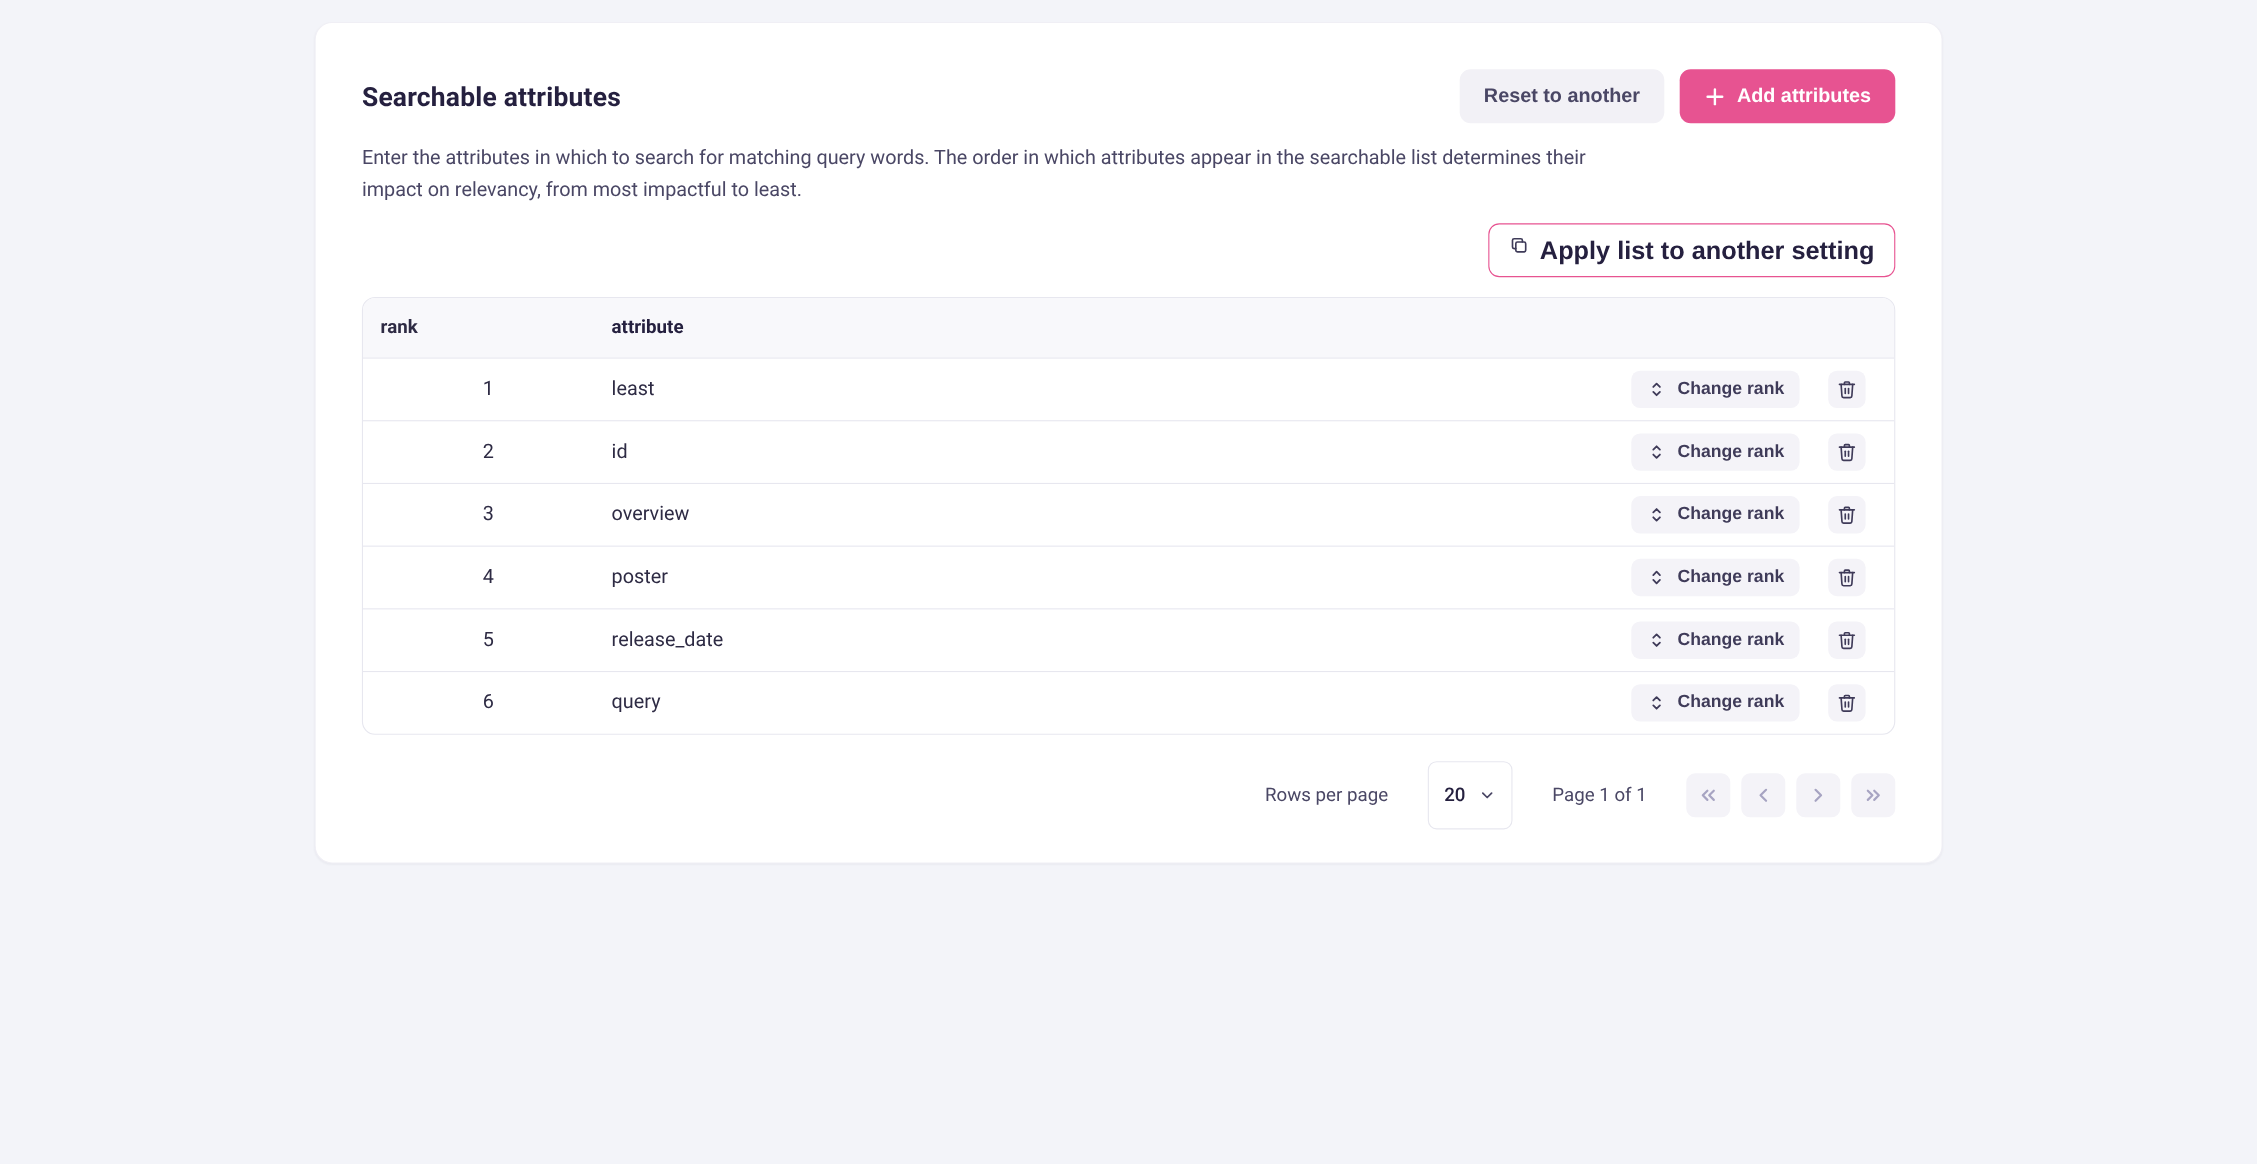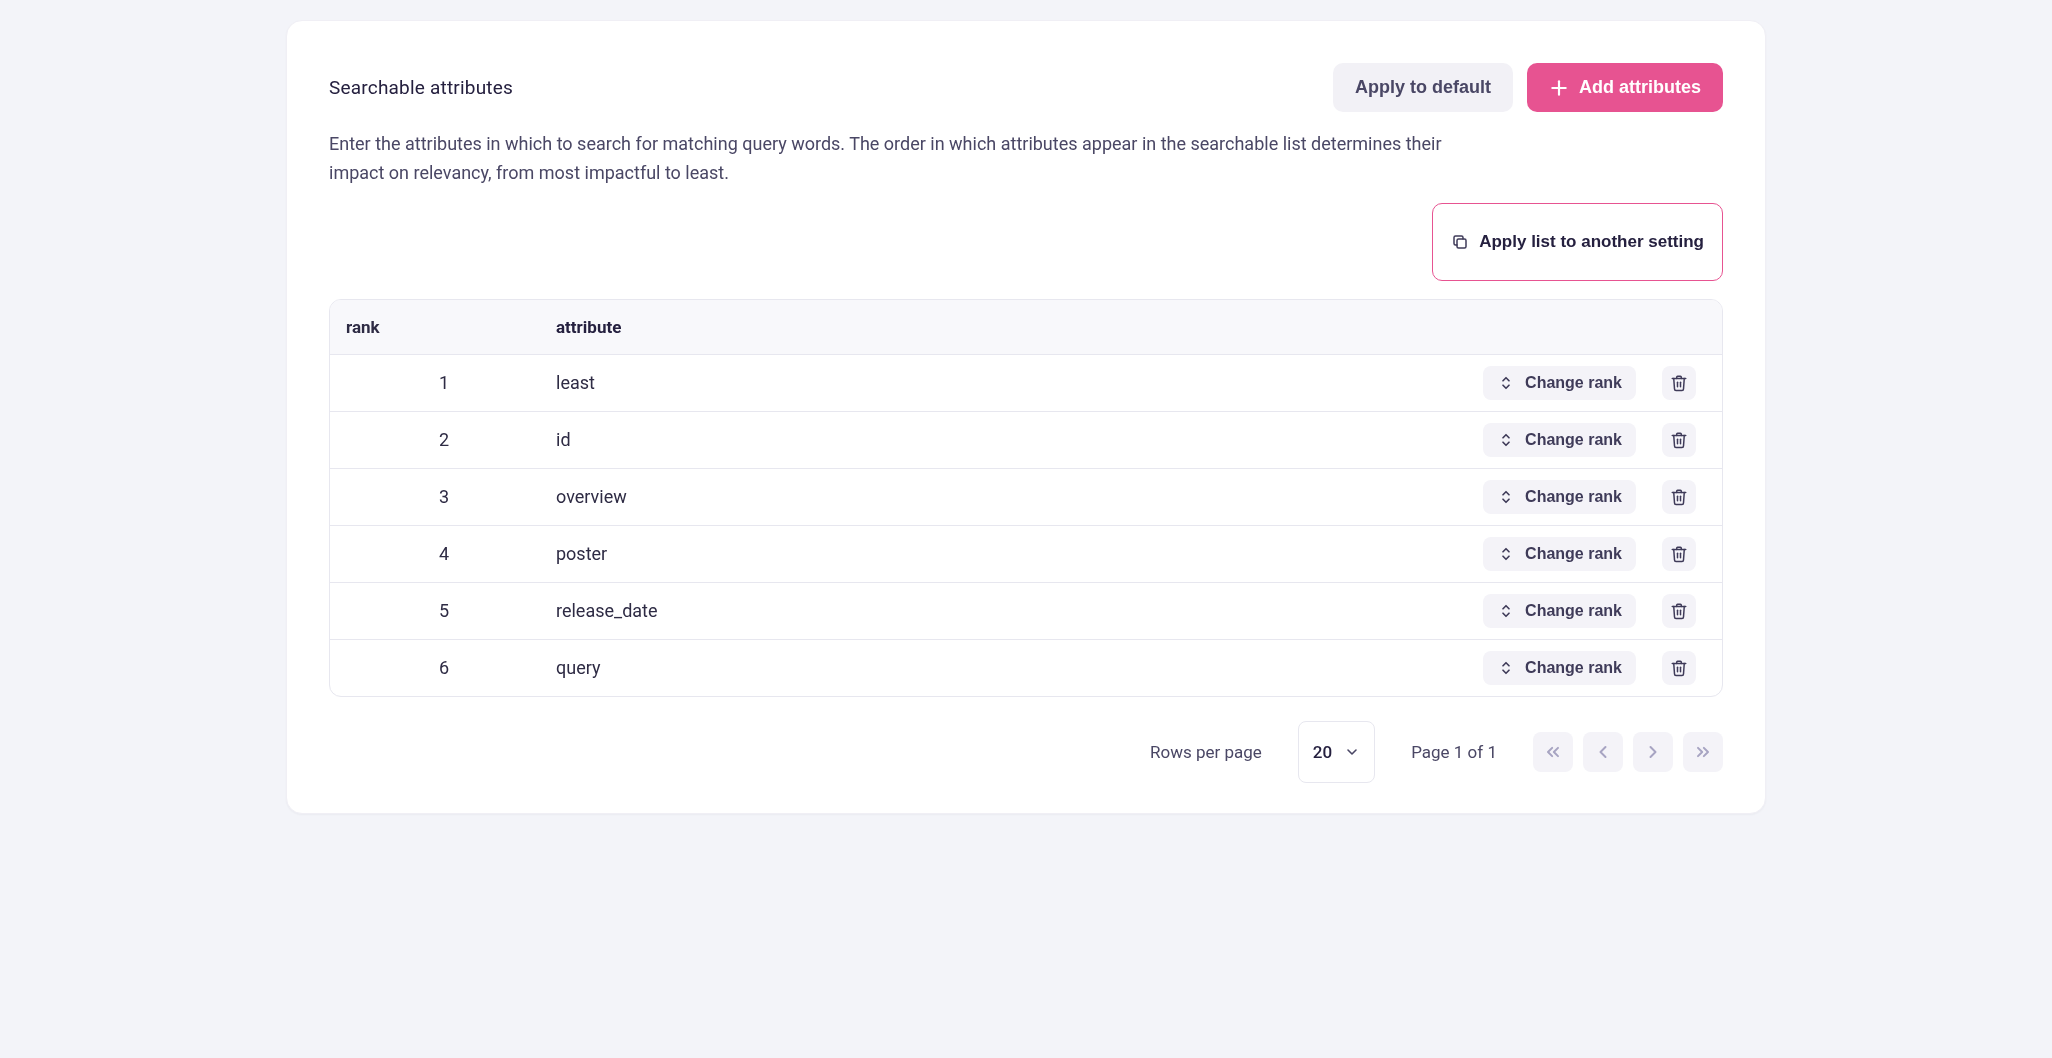--- a/index.html
+++ b/index.html
@@ -35,22 +35,22 @@
     margin:0 auto;
   }
   .hdr{
     display:flex;
     align-items:center;
     justify-content:space-between;
     margin-bottom:18px;
   }
   .hdr h1{
     margin:0;
-    font-size:19px;
-    font-weight:400;
+    font-size:24px;
+    font-weight:700;
     color:var(--text-head);
     letter-spacing:.2px;
   }
   .hdr-actions{display:flex;gap:14px;}
   .btn{
     display:inline-flex;align-items:center;gap:10px;
     border:none;cursor:pointer;font-weight:600;
     font-size:18px;border-radius:10px;padding:14px 22px;
   }
   .btn-reset{background:var(--btn-gray-bg);color:var(--btn-gray-fg);}
@@ -58,23 +58,23 @@
   .btn-add .ic{display:inline-flex;}
   .desc{
     font-size:18px;line-height:1.6;color:var(--text-body);
     max-width:1120px;margin-bottom:15px;
   }
   .apply-row{
     display:flex;justify-content:flex-end;margin-bottom:18px;
   }
   .btn-apply{
     background:#fff;border:1.8px solid var(--pink-outline);
-    color:var(--text-head);font-weight:600;font-size:17px;
-    border-radius:10px;padding:28px 18px;display:inline-flex;
-    align-items:center;gap:10px;cursor:pointer;
+    color:var(--text-head);font-weight:600;font-size:23px;
+    border-radius:10px;padding:10px 18px;display:inline-flex;
+    align-items:flex-start;gap:10px;cursor:pointer;
   }
   .table{
     border:1px solid var(--border);border-radius:12px;overflow:hidden;
   }
   .thead,.trow{
     display:grid;
     grid-template-columns:200px 1fr 200px 60px;
     align-items:center;
     padding:0 14px;
   }
@@ -124,21 +124,21 @@
 </style>
 </head>
 <body>
 
 <div class="card">
 
   <div class="hdr">
     <h1>Searchable attributes</h1>
     <div class="hdr-actions">
       <button class="btn btn-reset">
-        <span>Apply to default</span>
+        <span>Reset to another</span>
       </button>
       <button class="btn btn-add">
         <span class="ic">
           <svg width="20" height="20" viewBox="0 0 24 24" fill="none" stroke="currentColor" stroke-width="2.6" stroke-linecap="round">
               <line x1="12" y1="4" x2="12" y2="20"></line>
               <line x1="4" y1="12" x2="20" y2="12"></line>
             </svg>
         </span>
         <span>Add attributes</span>
       </button>

